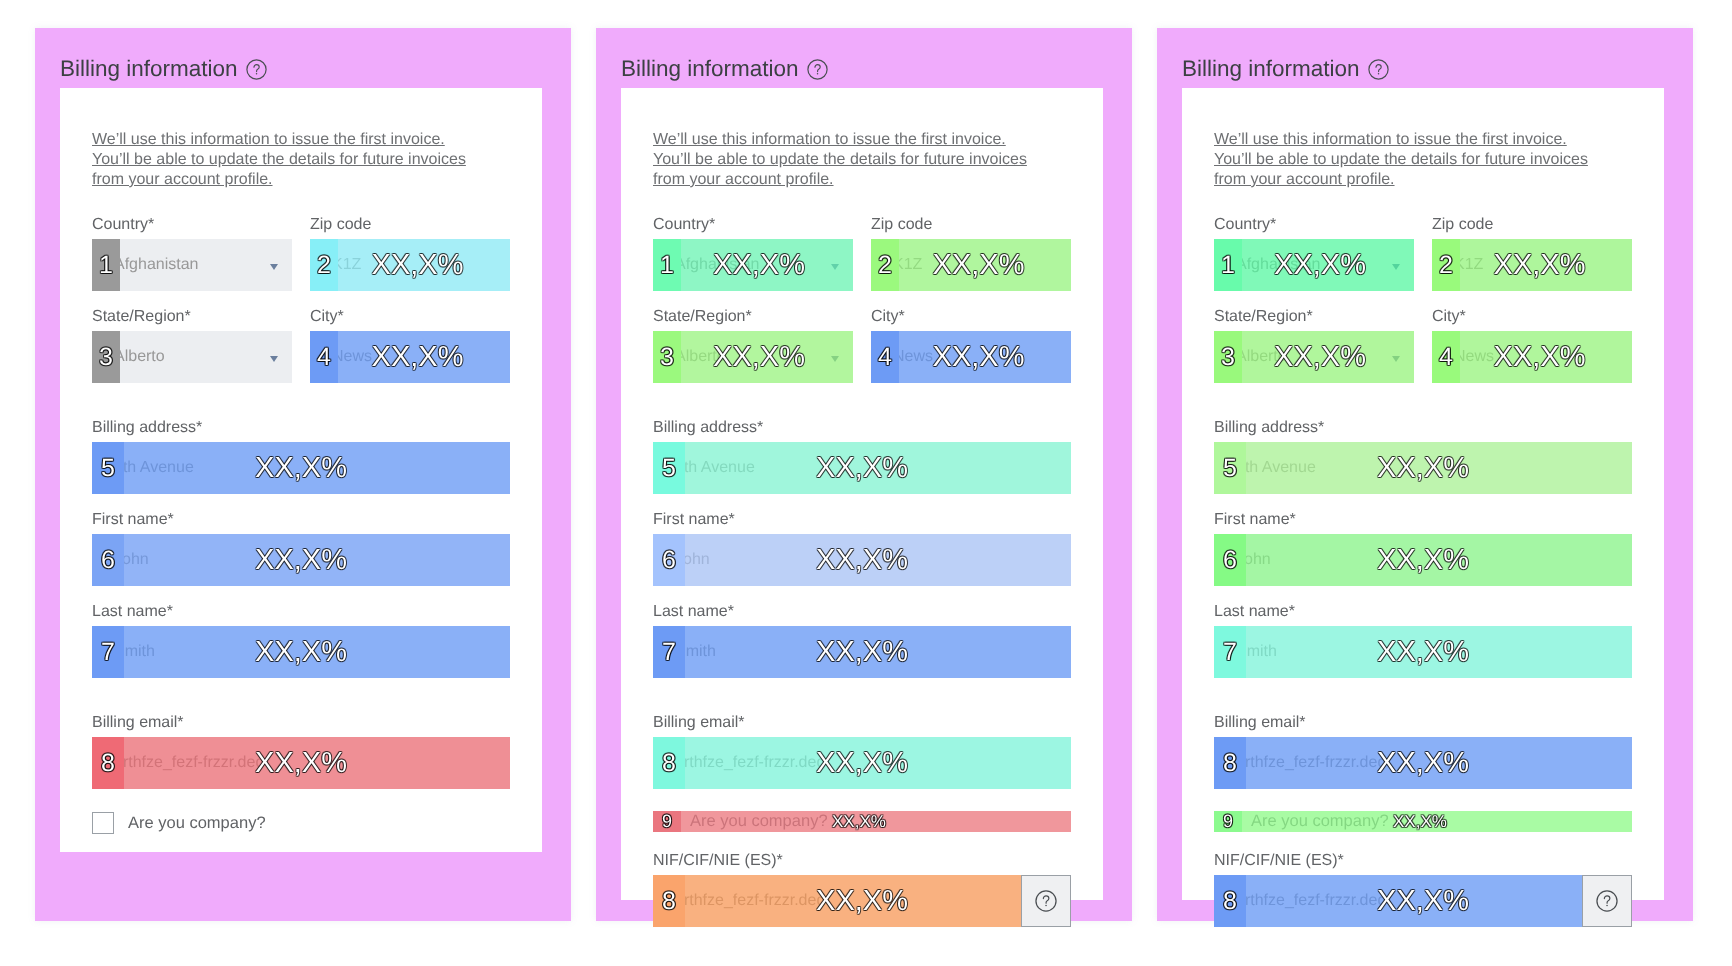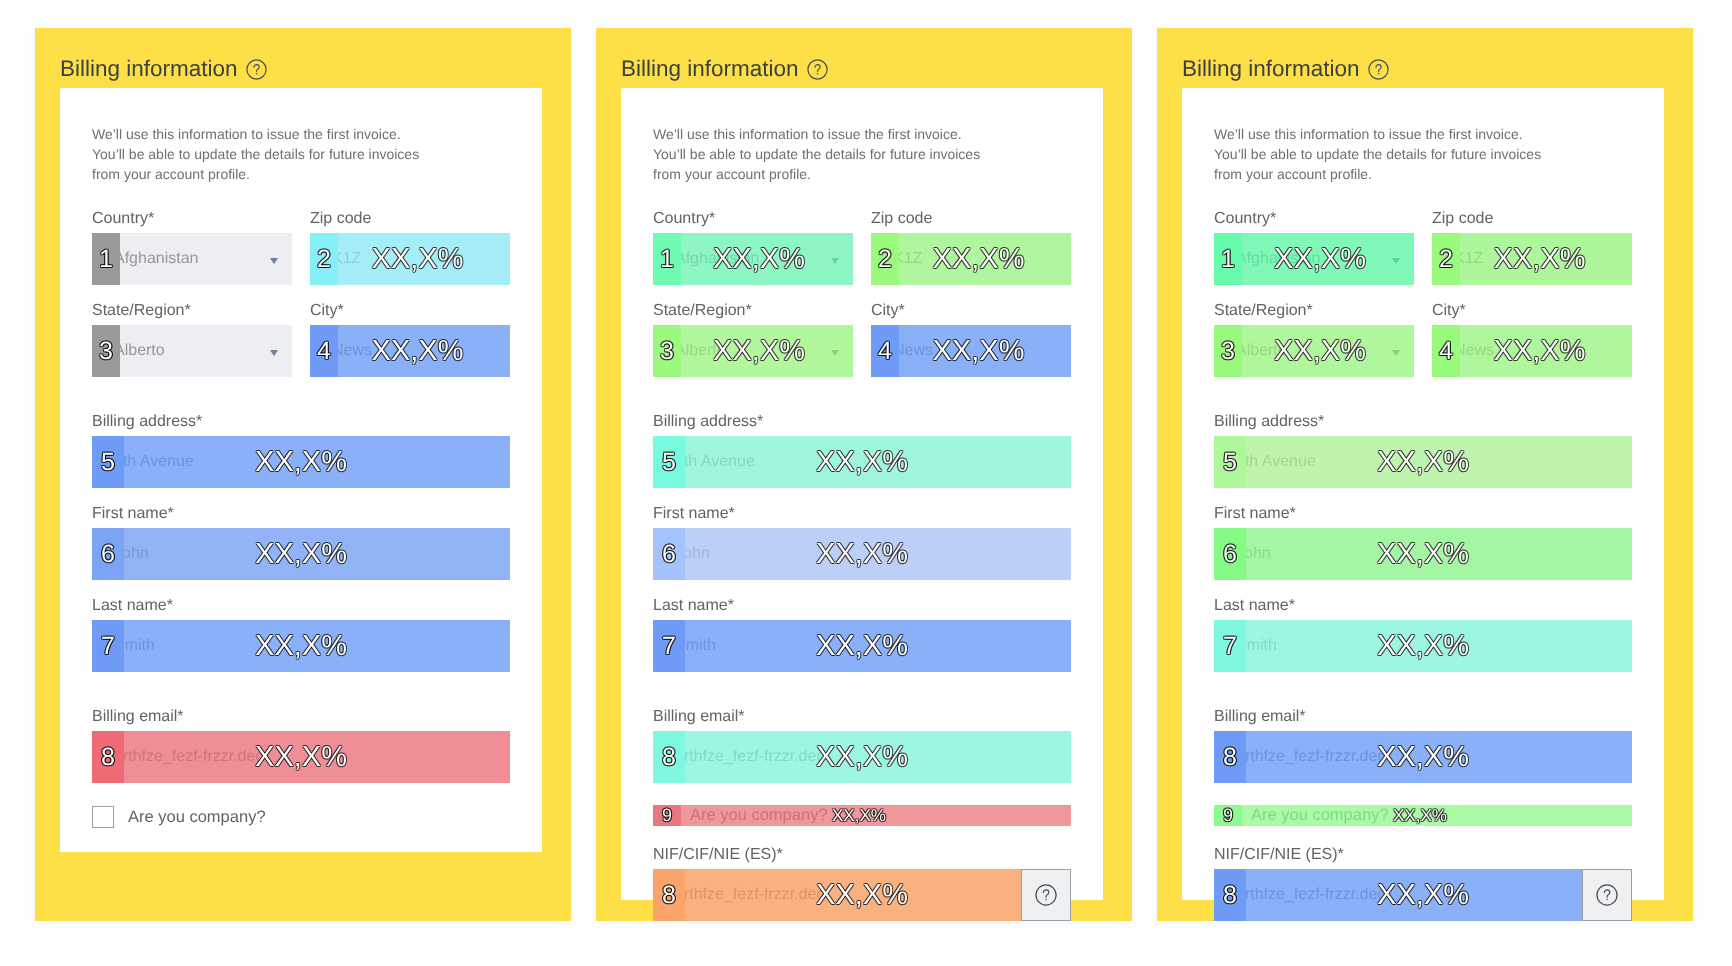--- a/index.html
+++ b/index.html
@@ -4,34 +4,34 @@
 <style>
 *{box-sizing:border-box;}
 html,body{margin:0;padding:0;}
 body{width:1732px;height:966px;background:#fff;
      font-family:"Liberation Sans",sans-serif;overflow:hidden;
      -webkit-font-smoothing:antialiased;text-rendering:geometricPrecision;}
 .stage{transform:translateZ(0);}
 .bnum,.pct,.cbnum,.cbpct,.lab,.ph,.intro,.card-title,.cbtext,.cbtext2{will-change:transform;}
 .stage{position:relative;width:1732px;height:966px;}
 
-.panel{position:absolute;top:28px;width:536px;height:893px;background:#fde047;
+.panel{position:absolute;top:28px;width:536px;height:893px;background:#f0abfc;
        box-shadow:0 0 7px rgba(135,145,160,.13);}
 .panel.p1{left:35px;} .panel.p2{left:596px;} .panel.p3{left:1157px;}
 
 .card-title{position:absolute;left:25px;top:27px;font-size:22.5px;line-height:28px;
             color:#3c4043;white-space:nowrap;}
 .help-ic{display:inline-block;vertical-align:-4px;margin-left:8px;}
 
 .card{position:absolute;left:25px;top:60px;width:482px;background:#fff;}
 .card.short{height:764px;}
 .card.tall{height:812px;}
 .card-inner{position:absolute;left:32px;top:27px;width:418px;}
 
-.intro{font-size:14px;line-height:20px;color:#6e7073;margin:9px 0 0 0;}
+.intro{font-size:16px;line-height:20px;color:#6e7073;margin:15px 0 0 0;text-decoration:underline;}
 .two{display:flex;gap:18px;}
 .fld{position:relative;width:418px;margin-bottom:19px;}
 .fld.half{width:200px;margin-bottom:19px;}
 .fld.gap{margin-bottom:38px;}
 .lab{font-size:16px;line-height:13px;color:#616366;height:21px;padding-top:0;}
 .ctl{position:relative;height:52px;background:#eceef1;overflow:hidden;}
 .ph{position:absolute;left:22px;top:0;height:52px;line-height:52px;font-size:16px;
     color:#989898;white-space:nowrap;}
 .arrow{position:absolute;right:14px;top:25px;width:0;height:0;
        border-left:4.3px solid transparent;border-right:4.3px solid transparent;

